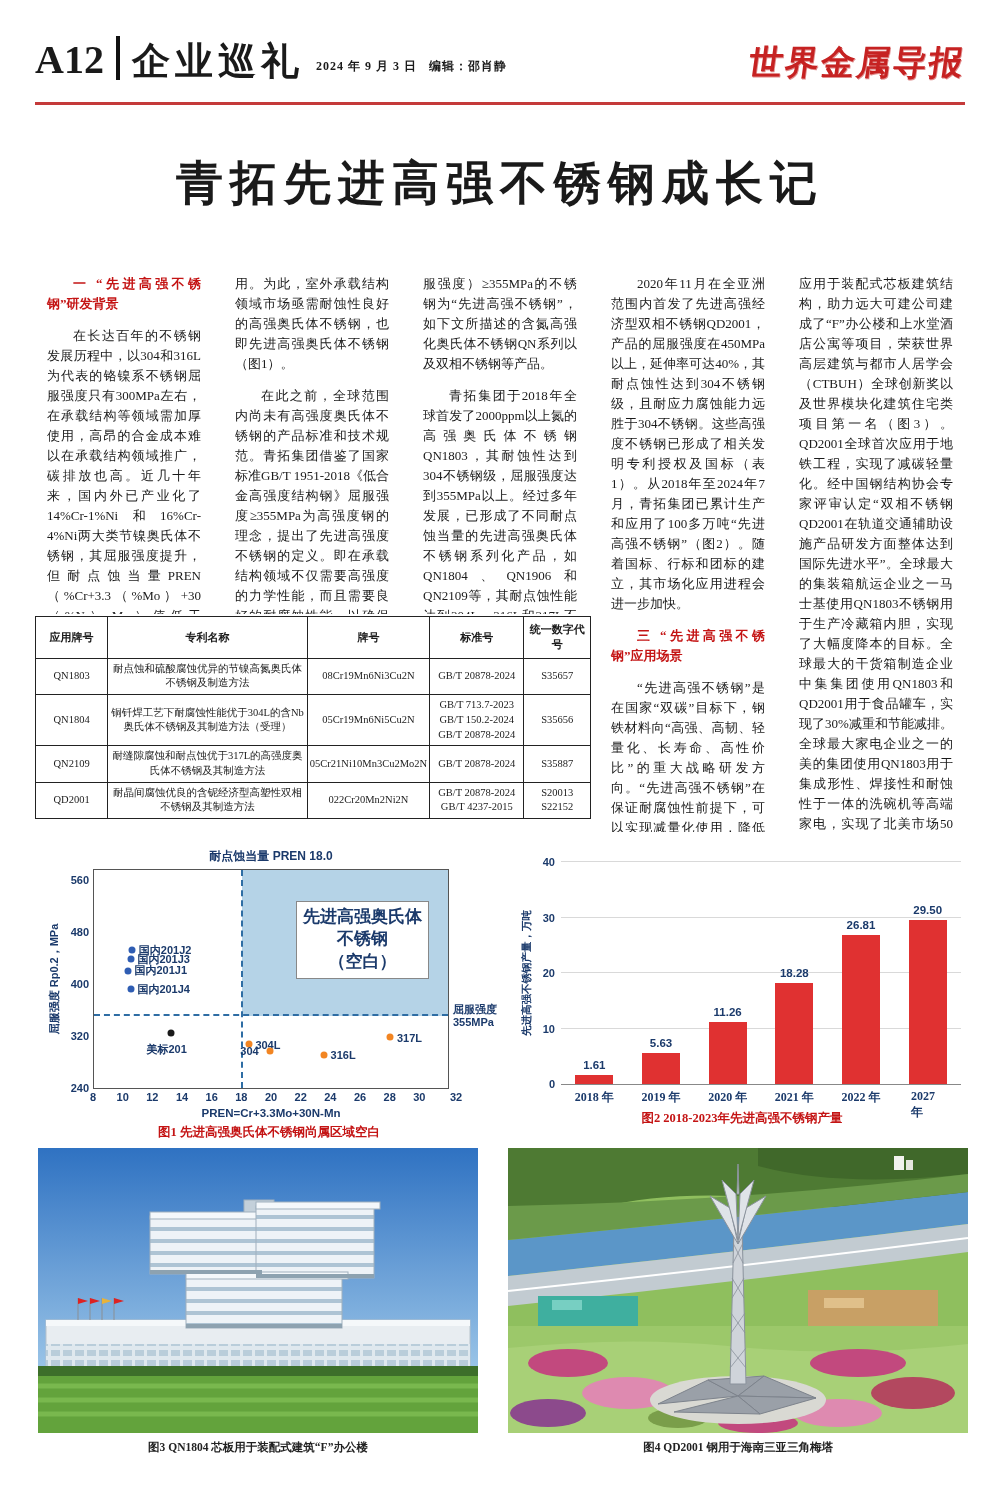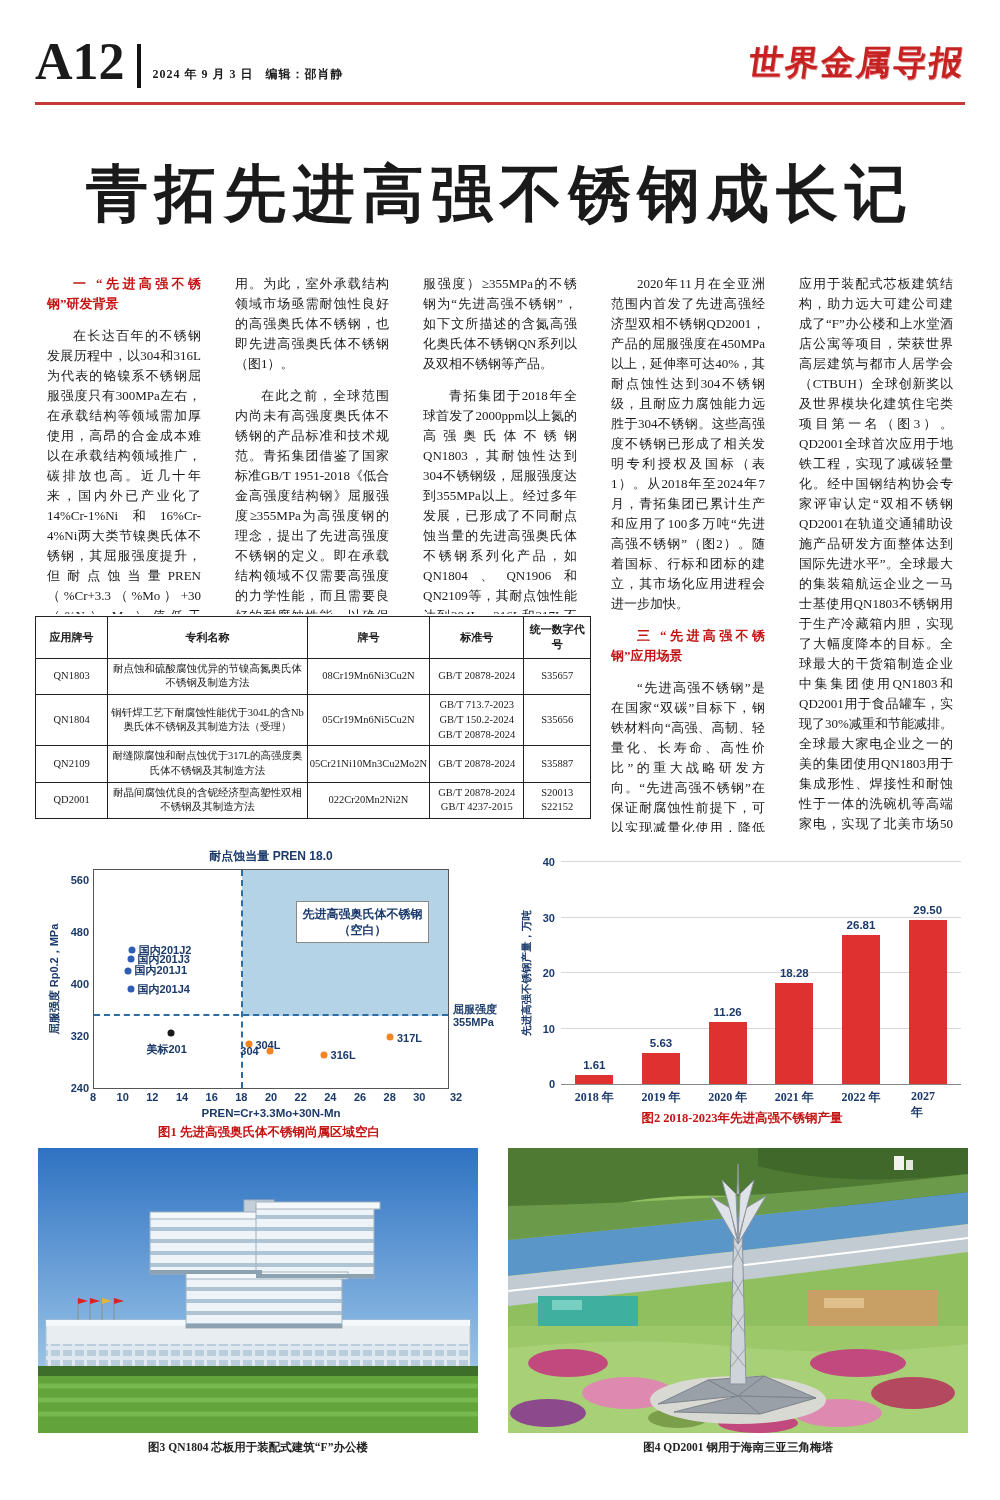--- a/index.html
+++ b/index.html
@@ -2,31 +2,31 @@
 <html><head>
 <meta charset="utf-8">
 <style>
   html,body{margin:0;padding:0;}
   body{width:1000px;height:1500px;position:relative;background:#ffffff;overflow:hidden;
        font-family:"Liberation Serif","DejaVu Serif",serif;color:#1a1a1a;}
 
   
   .hdr{position:absolute;left:35px;top:36px;right:35px;height:62px;}
   .hdr-left{display:flex;align-items:flex-end;gap:12px;}
-  .page-no{font-size:52px;font-weight:bold;line-height:1;}
+  .page-no{font-size:40px;font-weight:bold;line-height:1;}
   .hdr-bar{width:4px;height:44px;background:#111;}
   .section-name{font-size:38px;font-weight:900;letter-spacing:5px;line-height:1;}
   .hdr-meta{font-size:12px;font-weight:bold;padding-bottom:5px;letter-spacing:1px;}
   .logo{position:absolute;right:0;top:4px;font-size:34px;font-weight:900;color:#c62222;
         transform:skewX(-8deg);letter-spacing:2px;text-shadow:1px 1px 0 #e08f8f;}
   .red-rule{position:absolute;left:35px;right:35px;top:102px;height:3px;background:#c43a3a;}
 
   
   .headline{position:absolute;left:0;right:0;top:152px;text-align:center;
-            font-size:62px;font-weight:900;letter-spacing:7px;}
+            font-size:47px;font-weight:900;letter-spacing:7px;}
 
   
   .article{position:absolute;left:35px;top:262px;width:930px;display:flex;gap:10px;}
   .col{width:178px;font-size:13px;line-height:20px;text-align:justify;overflow:hidden;}
   .col.short{height:352px;}
   .col.tall{height:570px;}
   .blk{margin:12px;}
   .blk.para{text-indent:2em;}
   .blk.para.cont{text-indent:0;}
   .blk.head{color:#c41414;font-weight:bold;text-indent:2em;}
@@ -51,21 +51,21 @@
   .f1-body{margin-left:60px;margin-right:56px;margin-top:4px;height:218px;position:relative;
            border:1px solid #555;background:#fff;}
   .f1-ylab{position:absolute;left:-40px;top:50%;transform:translate(-50%,-50%) rotate(-90deg);
            white-space:nowrap;font-size:11px;color:#1b3a6b;font-weight:bold;}
   .f1-yt{position:absolute;right:calc(100% + 5px);transform:translateY(50%);font-size:11px;
          color:#1b3a6b;font-weight:bold;}
   .f1-region{position:absolute;top:0;background:#b5d3e7;}
   .f1-vline{position:absolute;top:0;bottom:0;width:0;border-left:2px dashed #2e6da4;margin-left:-1px;}
   .f1-hline{position:absolute;left:0;right:0;height:0;border-top:2px dashed #2e6da4;}
   .f1-reglabel{position:absolute;left:57%;top:14%;width:36%;background:#fff;border:1px solid #888;
-           color:#1b3a6b;font-weight:bold;font-size:12px;text-align:center;white-space:pre-line;
+           color:#1b3a6b;font-weight:bold;font-size:17px;text-align:center;white-space:pre-line;
            padding:4px 2px;line-height:1.35;}
   .f1-rann{position:absolute;left:calc(100% + 5px);transform:translateY(50%);white-space:pre-line;
            font-size:11px;color:#1b3a6b;font-weight:bold;line-height:1.2;width:54px;}
   .f1-pt{position:absolute;transform:translate(-50%,50%);z-index:3;}
   .f1-pt .dot{display:block;width:7px;height:7px;border-radius:50%;}
   .f1-pt .ptlabel{position:absolute;left:10px;top:50%;transform:translateY(-50%);
            color:#1b3a6b;font-weight:bold;font-size:11px;white-space:nowrap;}
   .f1-pt .ptlabel.below{left:50%;top:auto;bottom:-20px;transform:translateX(-60%);}
   .f1-xaxis{position:relative;margin-left:60px;margin-right:56px;height:16px;}
   .f1-xt{position:absolute;transform:translateX(-50%);font-size:11px;color:#1b3a6b;font-weight:bold;top:2px;}
@@ -98,20 +98,21 @@
   .cap3{left:38px;width:440px;}
   .cap4{left:508px;width:460px;}
 </style>
 </head>
 <body>
 
 <div class="hdr">
   <div class="hdr-left">
     <span class="page-no">A12</span>
     <span class="hdr-bar"></span>
+    <span class="section-name">企业巡礼</span>
     <span class="hdr-meta">2024 年 9 月 3 日</span>
     <span class="hdr-meta">编辑：邵肖静</span>
   </div>
   <div class="logo">世界金属导报</div>
 </div>
 <div class="red-rule"></div>
 
 <div class="headline">青拓先进高强不锈钢成长记</div>
 
 <div class="article">

